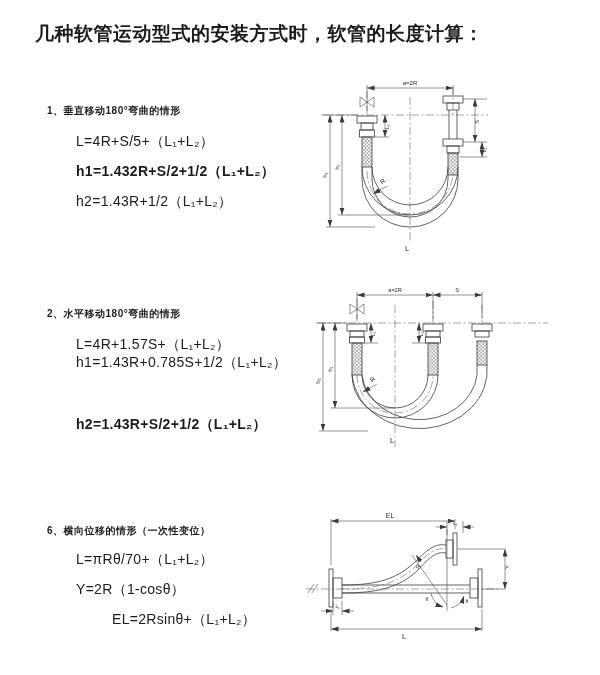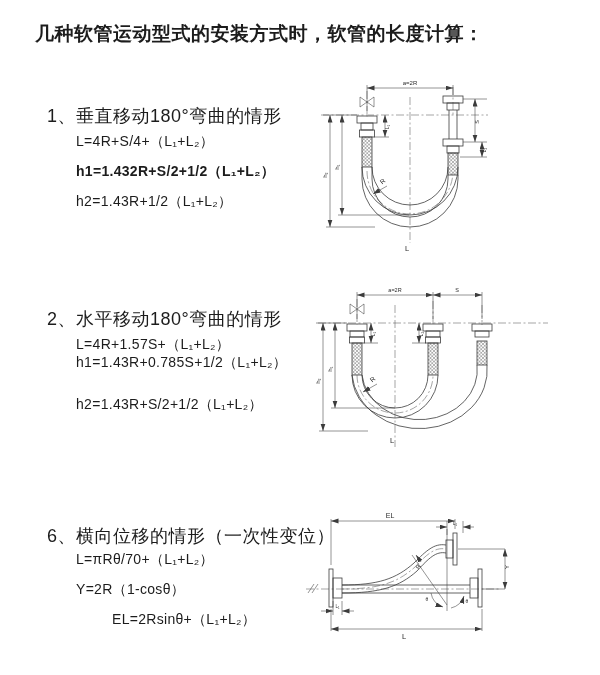--- a/index.html
+++ b/index.html
@@ -1,43 +1,43 @@
 <!DOCTYPE html>
 <html><head>
 <meta charset="utf-8">
 <style>
   html,body{margin:0;padding:0;}
   body{width:600px;height:675px;background:#ffffff;position:relative;
        font-family:"Liberation Sans","DejaVu Sans",sans-serif;color:#1c1c1c;overflow:hidden;}
   .abs{position:absolute;}
   .title{font-size:19px;font-weight:700;letter-spacing:.5px;white-space:nowrap;}
-  .sec-heading{font-size:18px;font-weight:400;letter-spacing:.5px;white-space:nowrap;}
+  .sec-heading{font-size:10px;font-weight:700;letter-spacing:.5px;white-space:nowrap;}
   .formula{font-size:14px;font-weight:400;letter-spacing:.3px;white-space:nowrap;}
   svg{position:absolute;}
   .ln{stroke:#3c3c3c;stroke-width:.8;fill:none;}
   .tn{stroke:#3c3c3c;stroke-width:.55;fill:none;}
   .dm{stroke:#3c3c3c;stroke-width:.55;fill:none;}
   .cl{stroke:#4a4a4a;stroke-width:.5;fill:none;stroke-dasharray:8 2.5 2 2.5;}
   .hatchfill{stroke:#3c3c3c;stroke-width:.8;}
   text.lb{fill:#2a2a2a;font-family:"Liberation Sans","DejaVu Sans",sans-serif;}
 </style>
 </head>
 <body>
 
 <div class="abs title" style="left:35px;top:21px;">几种软管运动型式的安装方式时，软管的长度计算：</div>
 
 <div class="abs sec-heading" style="left:47px;top:104px;">1、垂直移动180°弯曲的情形</div>
-<div class="abs formula" style="left:76px;top:133px;">L=4R+S/4+（L₁+L₂）</div>
+<div class="abs formula" style="left:76px;top:133px;">L=4R+S/5+（L₁+L₂）</div>
 <div class="abs formula" style="left:76px;top:163px;font-weight:bold;">h1=1.432R+S/2+1/2（L₁+L₂）</div>
 <div class="abs formula" style="left:76px;top:193px;">h2=1.43R+1/2（L₁+L₂）</div>
 
 <div class="abs sec-heading" style="left:47px;top:307px;">2、水平移动180°弯曲的情形</div>
 <div class="abs formula" style="left:76px;top:336px;">L=4R+1.57S+（L₁+L₂）</div>
 <div class="abs formula" style="left:76px;top:354px;">h1=1.43R+0.785S+1/2（L₁+L₂）</div>
-<div class="abs formula" style="left:76px;top:396px;">h2=1.43R+S/2+1/2（L₁+L₂）</div>
+<div class="abs formula" style="left:76px;top:416px;font-weight:bold;">h2=1.43R+S/2+1/2（L₁+L₂）</div>
 
 <div class="abs sec-heading" style="left:47px;top:524px;">6、横向位移的情形（一次性变位）</div>
 <div class="abs formula" style="left:76px;top:551px;">L=πRθ/70+（L₁+L₂）</div>
 <div class="abs formula" style="left:76px;top:581px;">Y=2R（1-cosθ）</div>
 <div class="abs formula" style="left:76px;top:611px;margin-left:36px;">EL=2Rsinθ+（L₁+L₂）</div>
 
 <svg style="left:313px;top:71px;" width="262" height="186" viewBox="0 0 262 186">
   <defs>
     <marker id="ae1" orient="auto" markerUnits="userSpaceOnUse" markerWidth="9" markerHeight="7" refX="7.5" refY="2.5">
         <path d="M0,0 L7.5,2.5 L0,5 Z" fill="#3c3c3c"></path>

